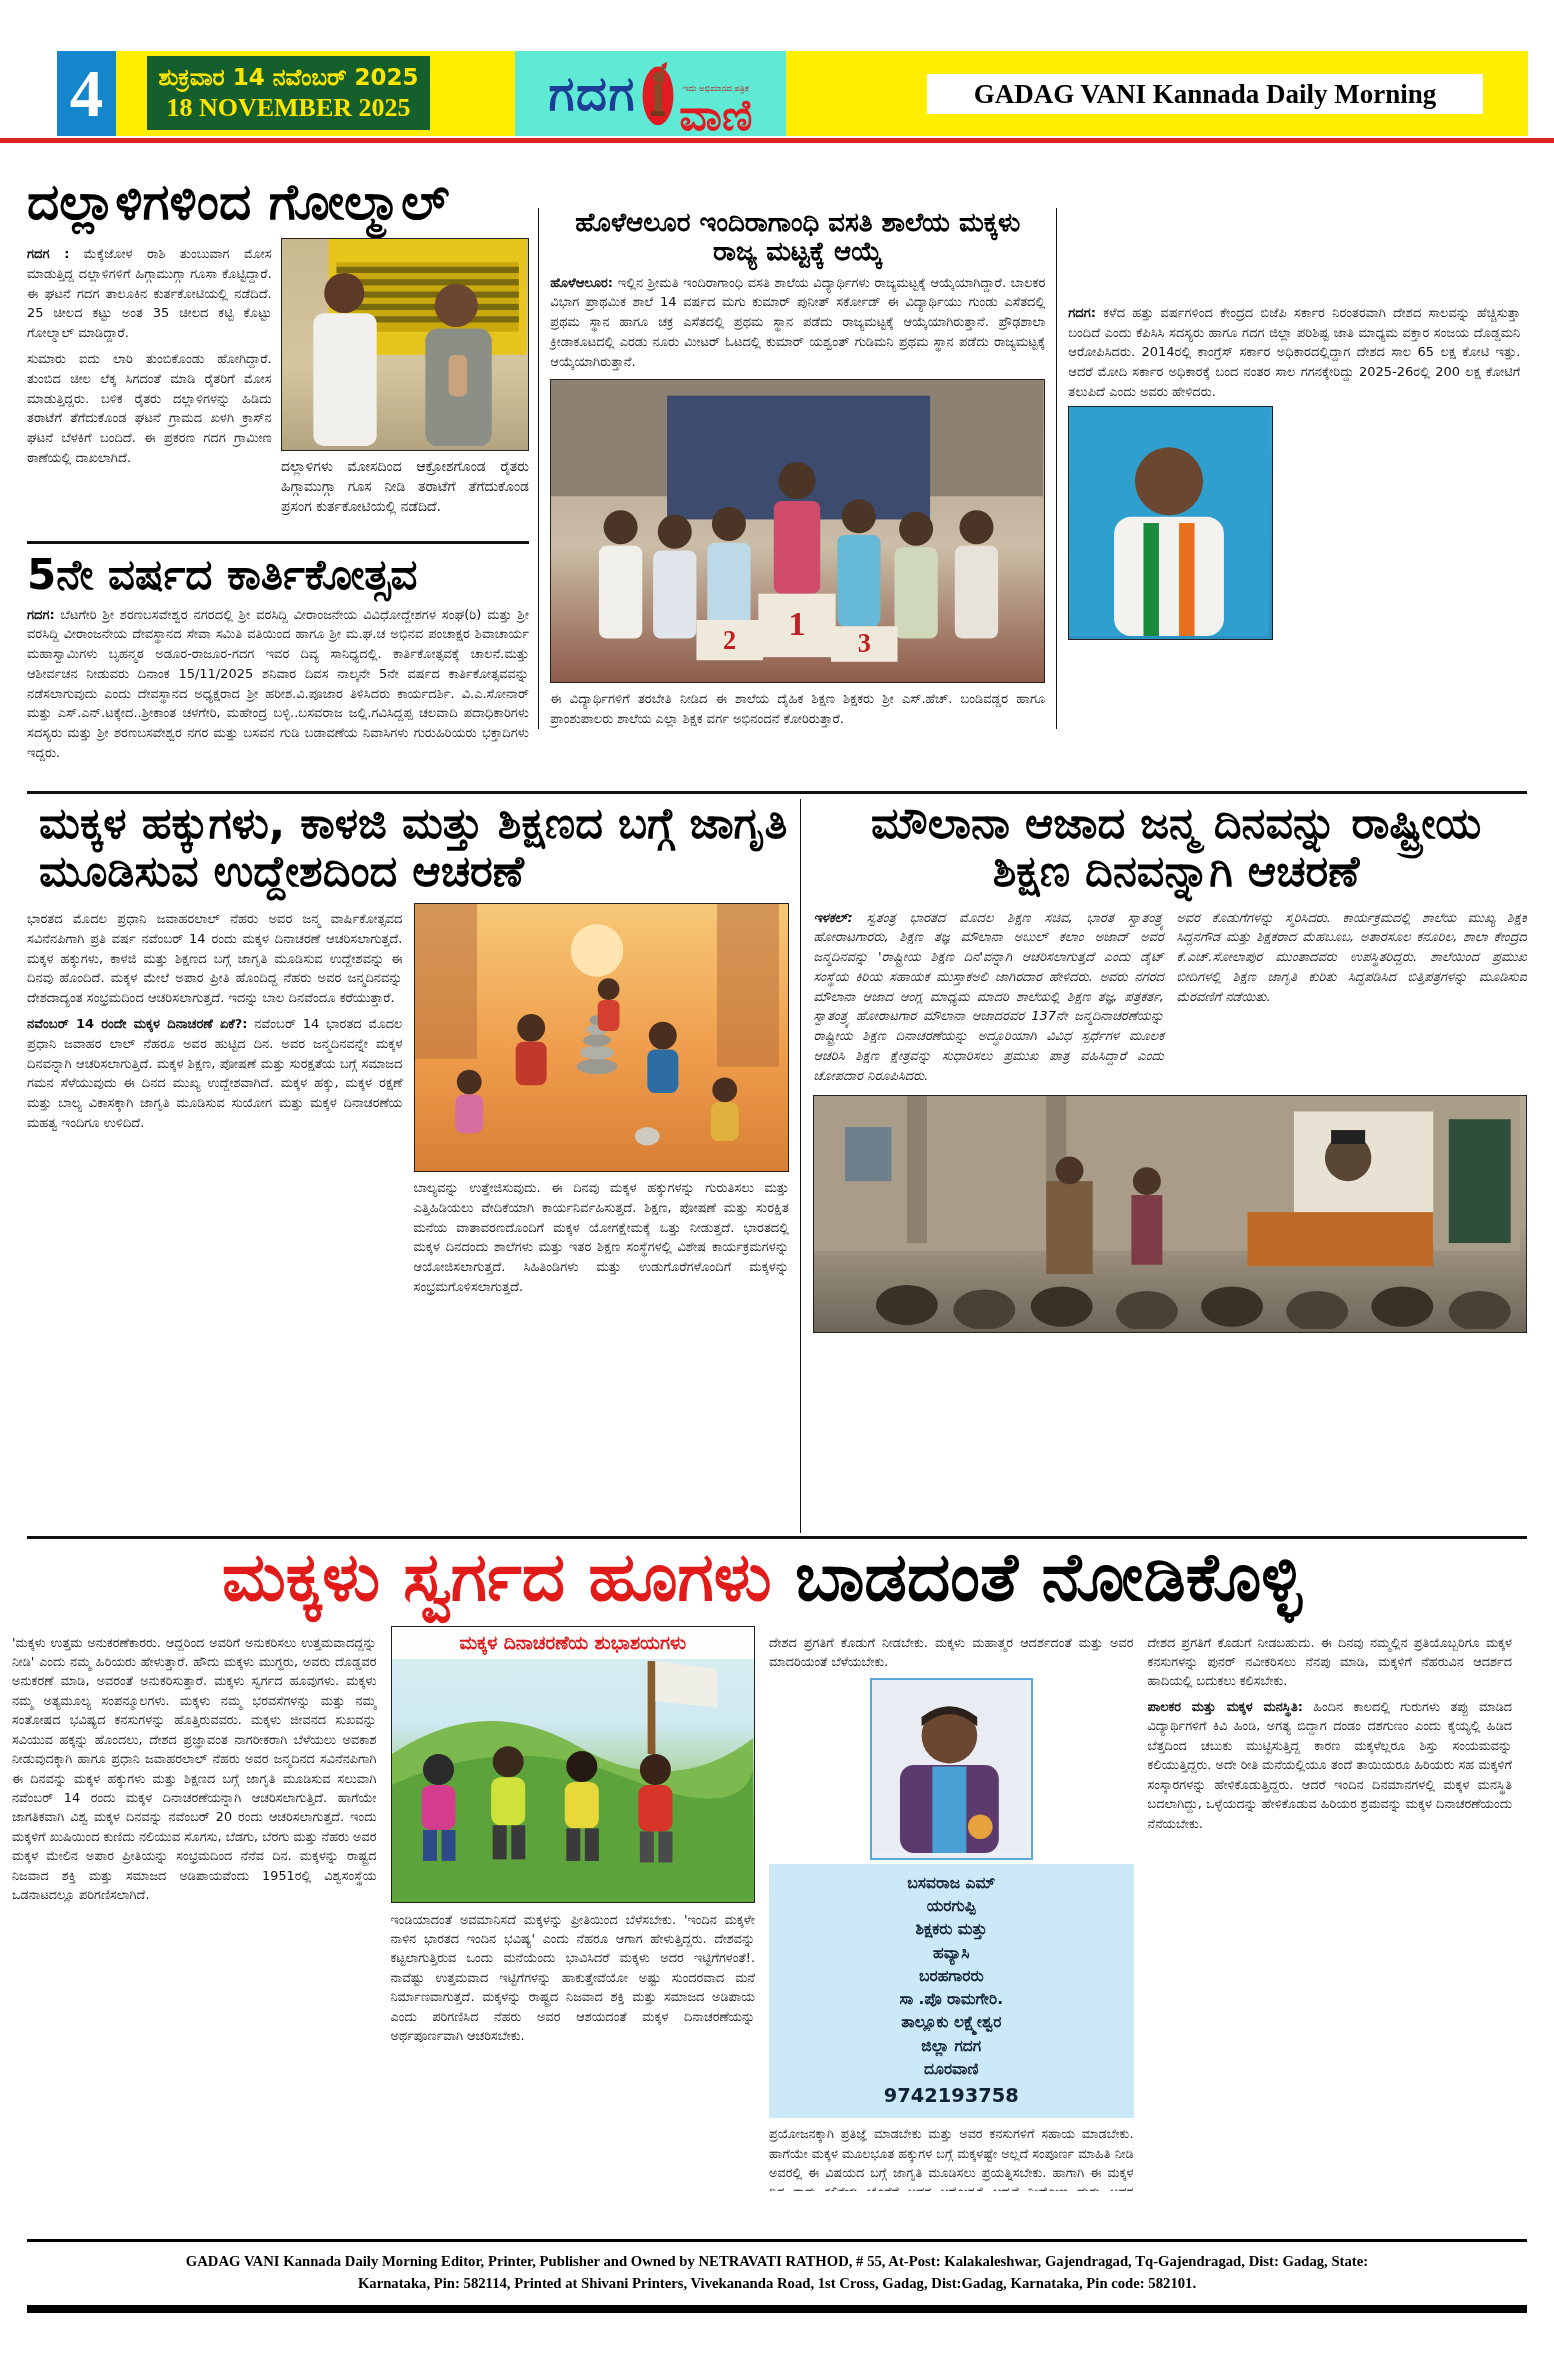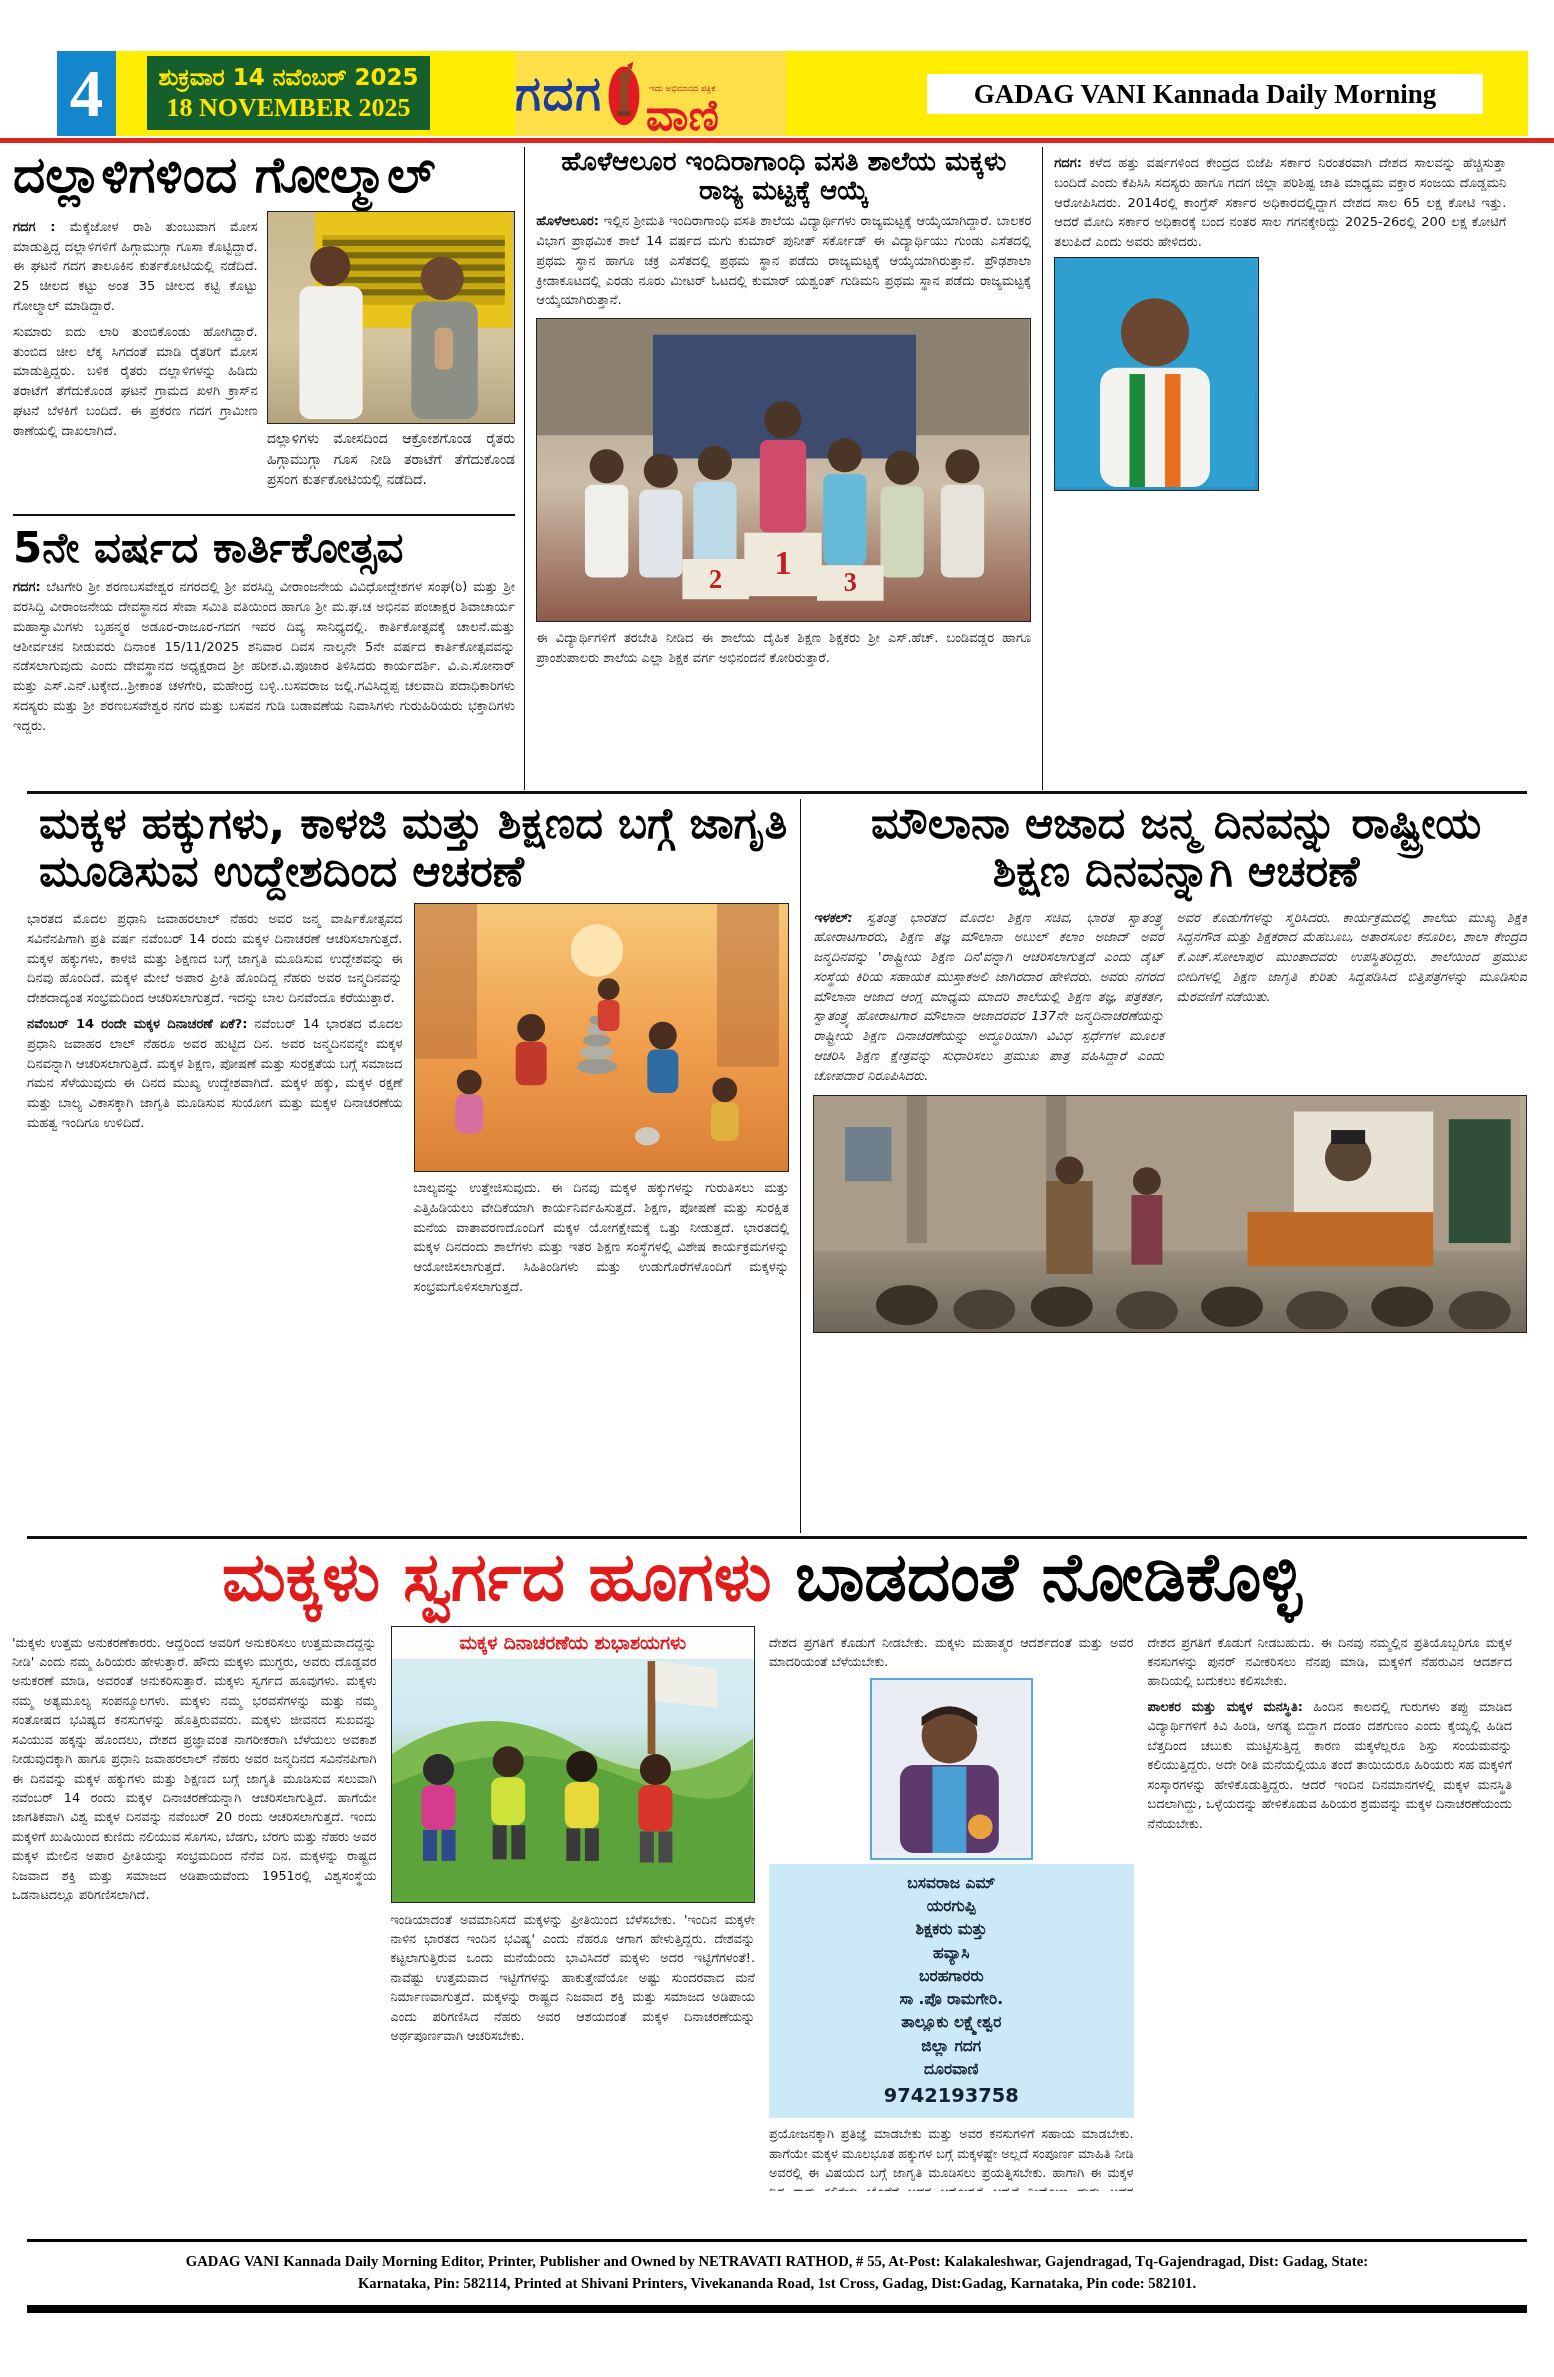--- a/index.html
+++ b/index.html
@@ -9,39 +9,39 @@
   .header{position:absolute;left:0;right:0;top:51px;height:85px;}
   .band{position:absolute;top:0;height:85px;background:#ffee00;}
   .band-left{left:57px;width:458px;}
   .band-right{left:786px;right:27px;}
   .pageno{position:absolute;left:57px;top:0;width:59px;height:85px;background:#1486cc;color:#fff;
           display:flex;align-items:center;justify-content:center;font:bold 67px "Liberation Serif",serif;}
   .datebox{position:absolute;left:147px;top:5.4px;width:283px;height:74px;background:#155f2d;
            display:flex;flex-direction:column;align-items:center;justify-content:center;color:#ffe600;}
   .datebox .kn-date{font-size:23px;font-weight:bold;}
   .datebox .en-date{font:bold 26px "Liberation Serif",serif;margin-top:1.5px;}
-  .masthead{position:absolute;left:515px;top:0;width:271px;height:85px;background:#fde047;
-            display:flex;align-items:center;justify-content:flex-start;gap:4.6px;}
+  .masthead{position:absolute;left:515px;top:0;width:271px;height:85px;background:#5eead4;
+            display:flex;align-items:center;justify-content:center;gap:4.6px;}
   .mast-first{font-size:48px;font-weight:bold;color:#1d3d96;letter-spacing:1.5px;}
   .mast-second-wrap{display:flex;flex-direction:column;align-items:center;}
   .mast-tagline{font-size:8.5px;color:#c21212;font-weight:normal;margin-top:32px;}
   .mast-second{font-size:43px;font-weight:bold;color:#e01b22;line-height:1;}
   .banner{position:absolute;left:927px;top:23px;width:556px;height:40px;background:#fff;
           display:flex;align-items:center;justify-content:center;
           font:bold 27px "Liberation Serif",serif;color:#000;white-space:nowrap;}
   .redline{position:absolute;left:0;right:0;top:138px;height:4.6px;background:#de2620;}
   
   .hl{font-weight:bold;color:#000;line-height:1.12;}
   .body-txt{font-size:13px;line-height:1.52;text-align:justify;margin:6.2px 0 0 0;}
   .dateline{font-weight:bold;}
   .photo{position:relative;border:1.5px solid #222;overflow:hidden;}
   .caption{font-size:14px;line-height:1.45;text-align:justify;margin-top:4.6px;}
   .hsep{position:absolute;left:27px;width:1500px;height:3.1px;background:#111;}
   
-  .top-section{position:absolute;left:13px;top:147px;width:1500px;height:643px;display:flex;}
+  .top-section{position:absolute;left:27px;top:147px;width:1500px;height:643px;display:flex;align-items:center;}
   .t-col{overflow:hidden;}
   .t-col1{width:502px;padding-right:9.3px;}
   .t-col2{width:495px;border-left:1.5px solid #111;border-right:1.5px solid #111;padding:0 11px;}
   .t-col3{width:452px;padding-left:11px;}
   .hl-xl{font-size:50px;}
   .hl-lg{font-size:26px;text-align:center;}
   .hl-md{font-size:42px;}
   .art1-row{display:flex;gap:9.3px;margin-top:7.7px;}
   .art1-left{flex:1;}
   .art1-right{width:248px;}

